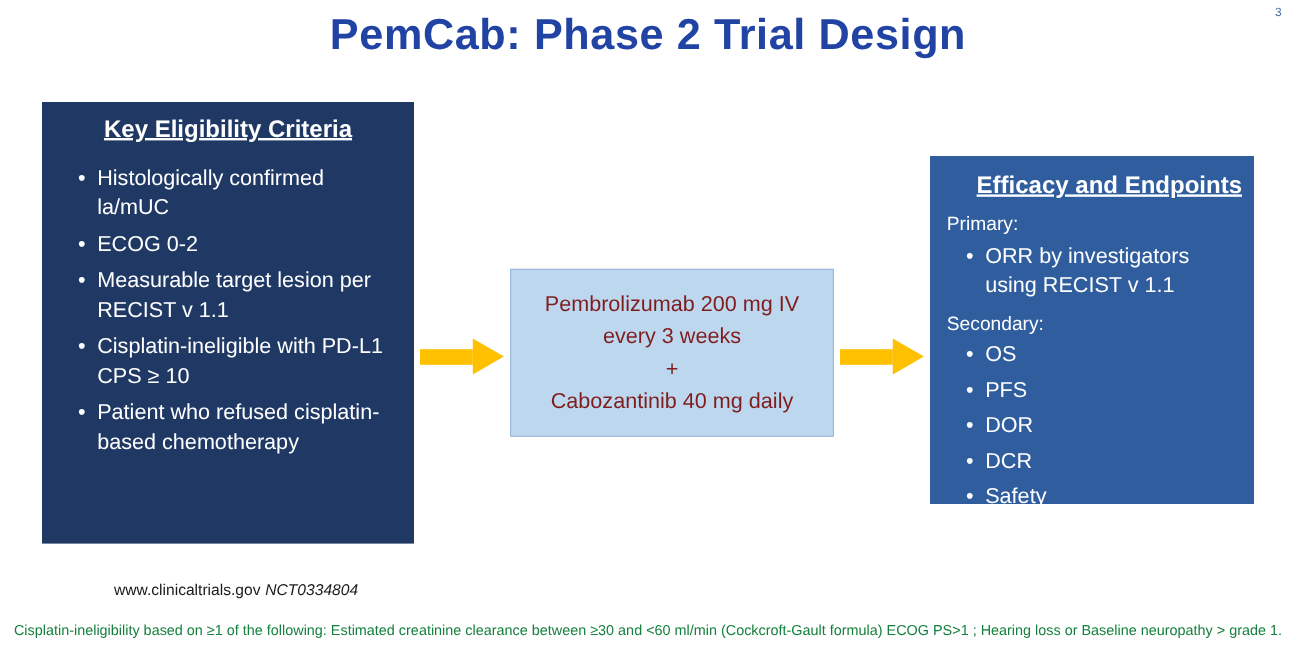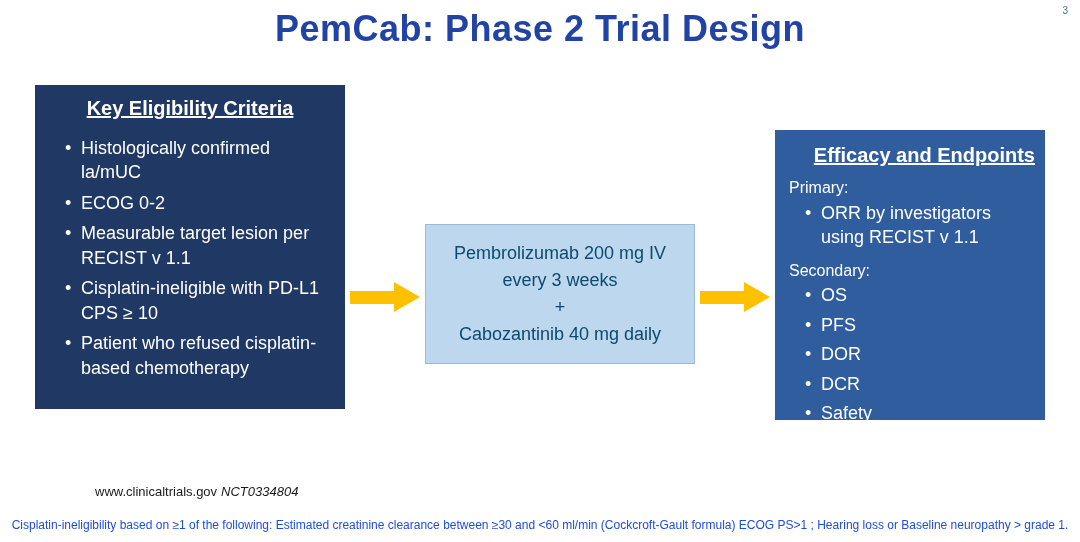--- a/index.html
+++ b/index.html
@@ -14,21 +14,21 @@
   .title {
     position: absolute; top: 8px; left: 0; width: 100%;
     margin: 0; text-align: center;
     font-size: 36px; font-weight: bold;
     color: var(--title-blue, #2143A4);
     letter-spacing: 0.5px;
   }
 
   
   .left-box {
-    position: absolute; left: 35px; top: 85px; width: 310px; height: 324px;
+    position: absolute; left: 35px; top: 85px; width: 310px; height: 368px;
     background: var(--left-box-bg, #1F3864);
     color: #ffffff; box-sizing: border-box;
   }
   .box-header {
     margin: 12px 10px 0 10px; text-align: center;
     font-size: 20px; font-weight: bold; text-decoration: underline;
     color: #ffffff;
   }
   .bullet-list { list-style: none; margin: 16px 0 0 0; padding: 0 14px 0 30px; }
   .bullet-list li {
@@ -50,21 +50,21 @@
 
   
   .center-box {
     position: absolute; left: 425px; top: 224px; width: 270px; height: 140px;
     background: var(--center-box-bg, #BDD7EE);
     border: 1px solid var(--center-box-border, #9CB9D9);
     box-sizing: border-box;
     display: flex; flex-direction: column; justify-content: center; align-items: center;
     text-align: center; padding: 0 16px;
   }
-  .treatment-line { font-size: 18px; line-height: 1.5; color: #0c4a6e; text-align: center; }
+  .treatment-line { font-size: 18px; line-height: 1.5; color: #7f1d1d; text-align: center; }
 
   
   .right-box {
     position: absolute; left: 775px; top: 130px; width: 270px; height: 290px;
     background: var(--right-box-bg, #2F5D9E);
     color: #ffffff; box-sizing: border-box;
   }
   .right-box .box-header { margin-top: 14px; text-align: right; }
   .subheader { margin: 10px 14px 0 14px; font-size: 16px; line-height: 1.35; color: #ffffff; }
   .right-box .bullet-list { margin-top: 2px; padding: 0 12px 0 30px; }
@@ -72,21 +72,21 @@
 
   
   .registry {
     position: absolute; left: 95px; top: 484px;
     font-size: 13px; color: #1a1a1a;
   }
   .registry .nct { font-style: italic; margin-left: 4px; }
 
   .footnote {
     position: absolute; left: 0; top: 518px; width: 100%;
-    text-align: center; font-size: 12px; color: #1d4ed8;
+    text-align: center; font-size: 12px; color: #15803d;
   }
 </style>
 </head>
 <body>
 
 <div class="slide">
 
   <div class="slide-number">3</div>
 
   <h1 class="title">PemCab: Phase 2 Trial Design</h1>

